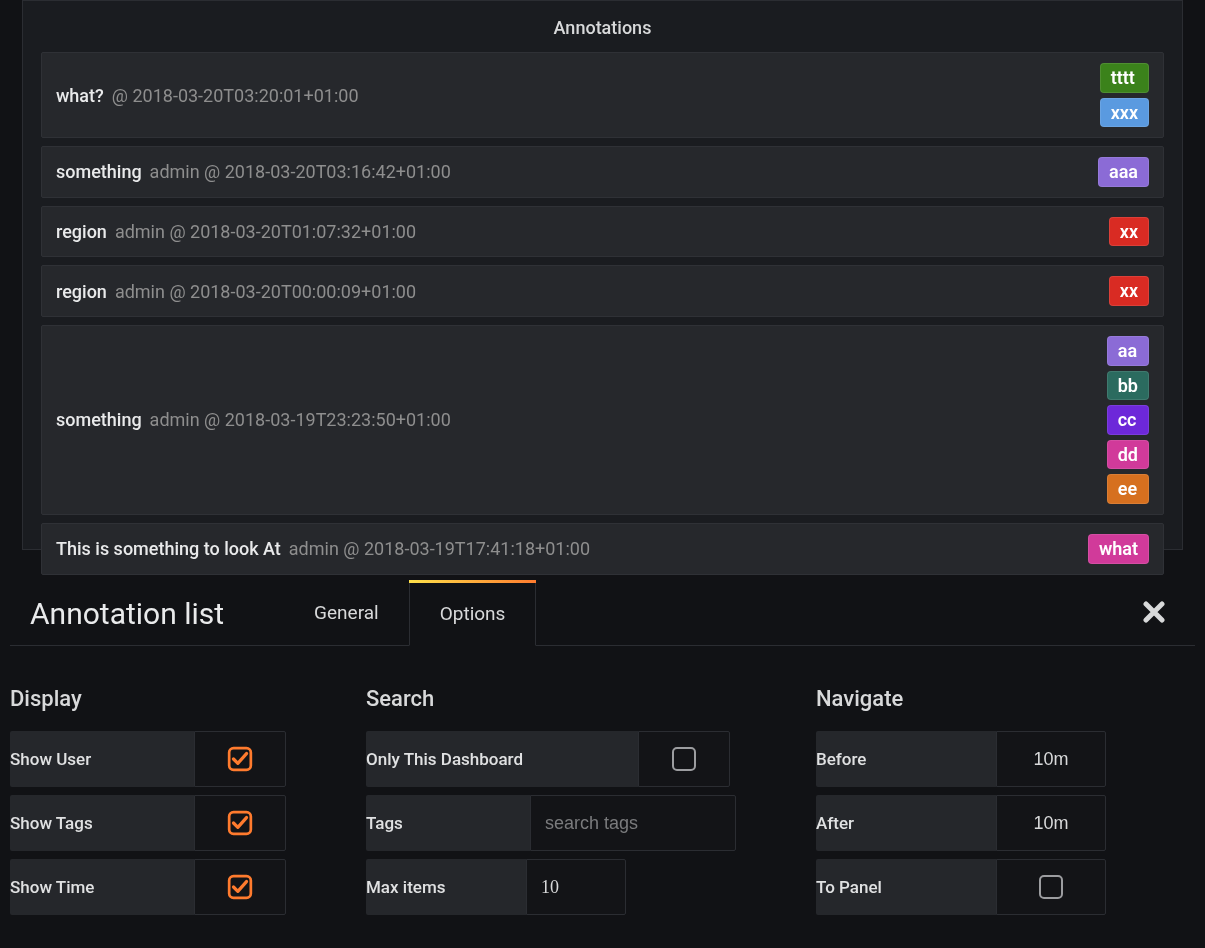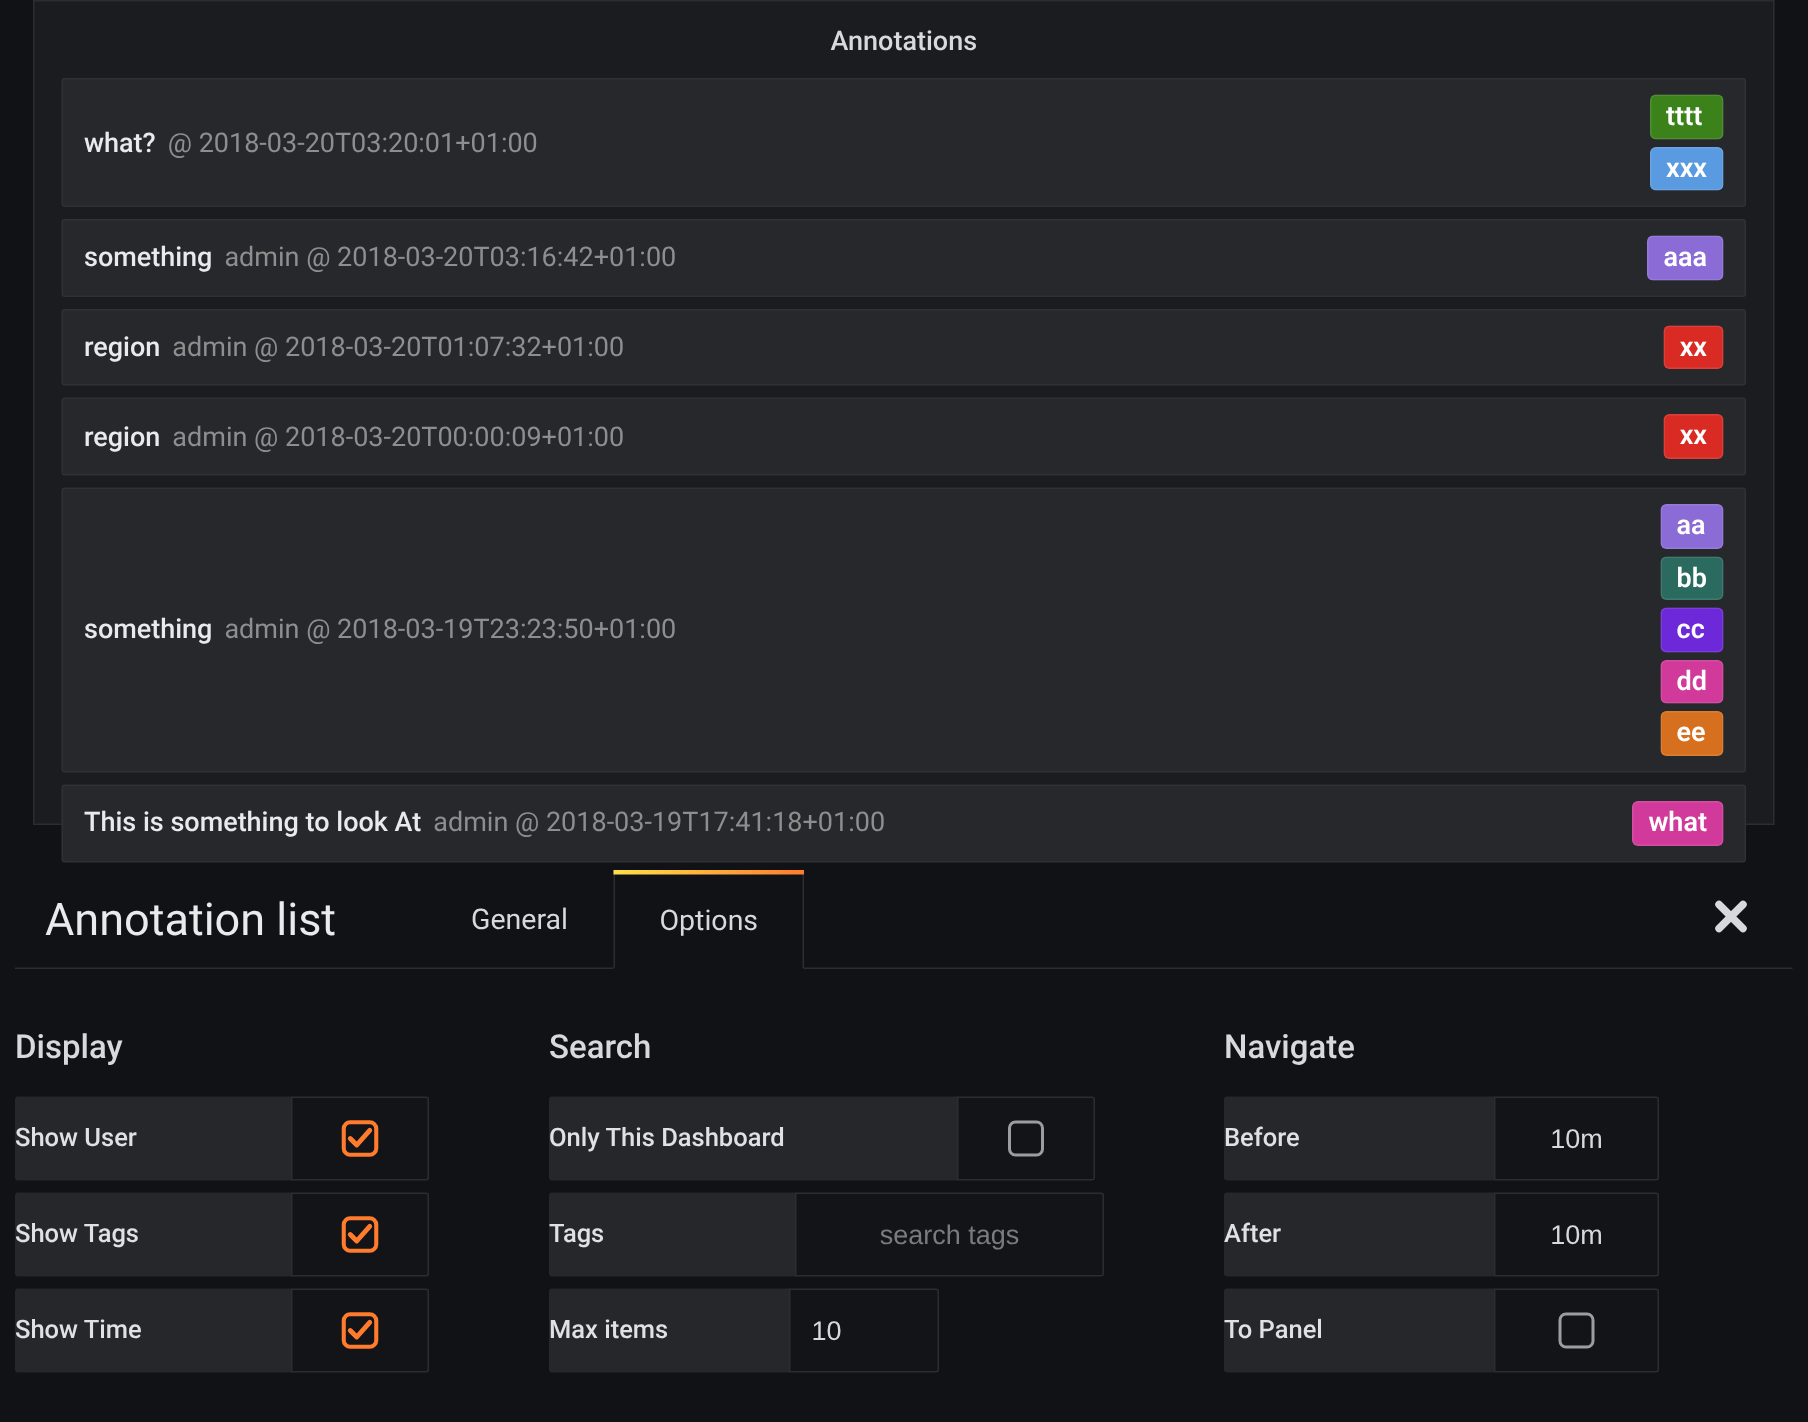--- a/index.html
+++ b/index.html
@@ -174,23 +174,23 @@
     display: inline-block;
   }
 
   
   .s-display .form-label { width: 184px; }
   .s-display .form-ctrl  { width: 92px; height: 56px; }
 
   .s-search .r1 .form-label { width: 272px; }
   .s-search .r1 .form-ctrl  { width: 92px; height: 56px; }
   .s-search .r2 .form-label { width: 164px; }
-  .s-search .r2 .form-input { width: 206px; height: 56px; text-align: center; }
+  .s-search .r2 .form-input { width: 206px; height: 56px; }
   .s-search .r3 .form-label { width: 160px; }
-  .s-search .r3 .form-input { width: 100px; height: 56px; }
+  .s-search .r3 .form-input { width: 100px; height: 56px; font-family: Liberation Serif, serif; }
 
   .s-nav .form-label { width: 180px; }
   .s-nav .form-input { width: 110px; height: 56px; text-align: center; }
   .s-nav .form-ctrl  { width: 110px; height: 56px; }
 </style>
 </head>
 <body>
 
 <div class="panel">
   <div class="panel-title">Annotations</div>

